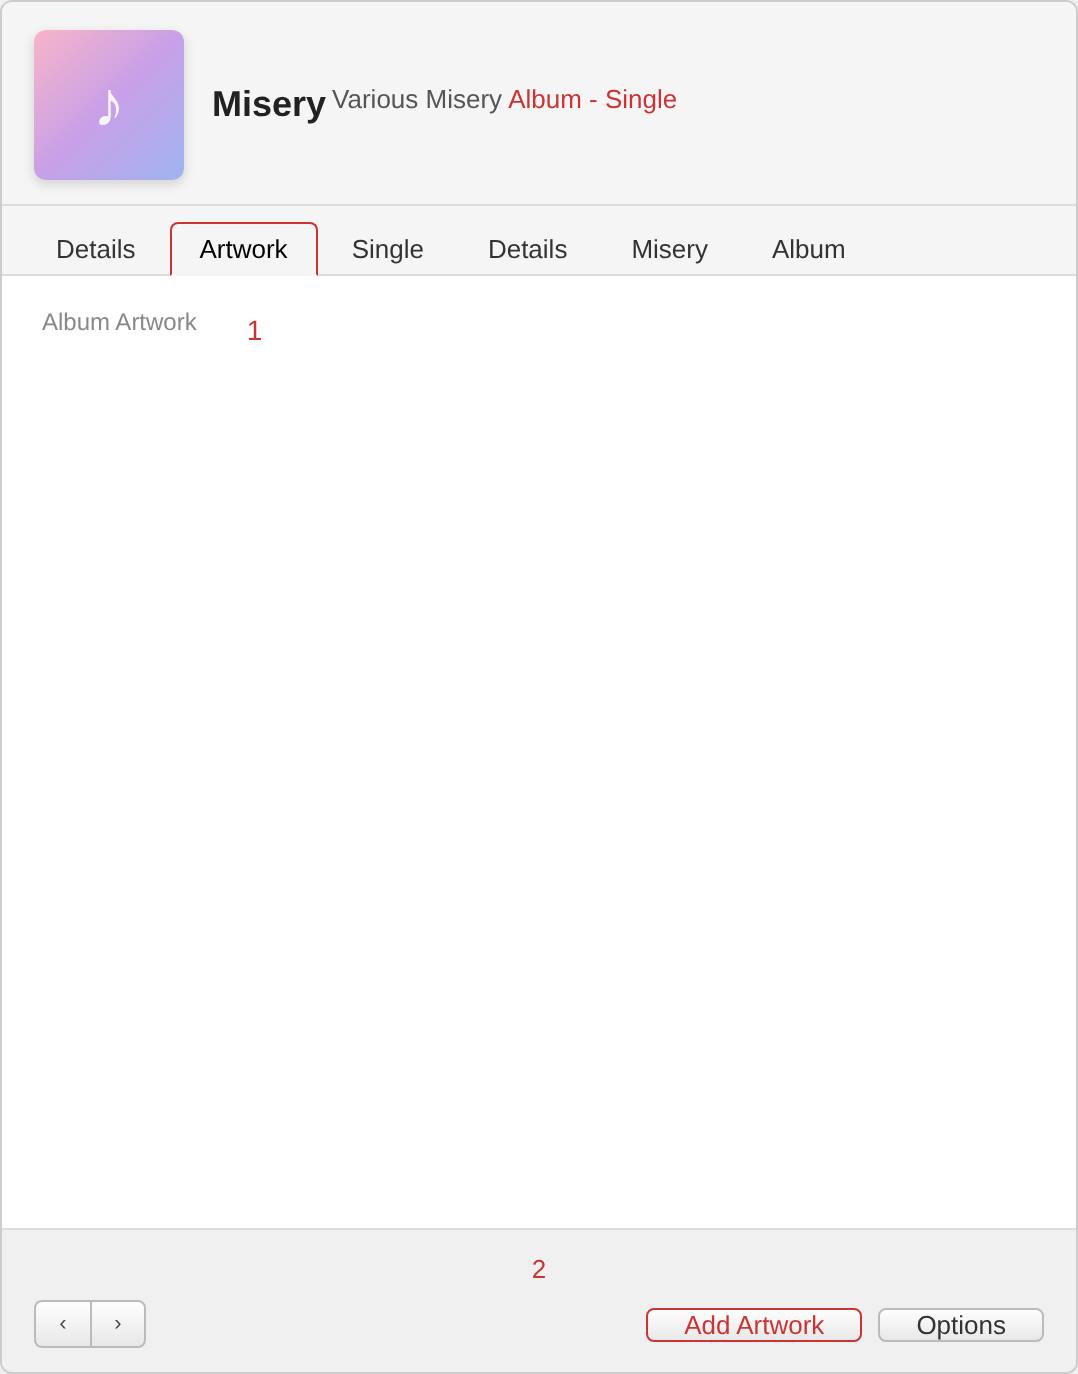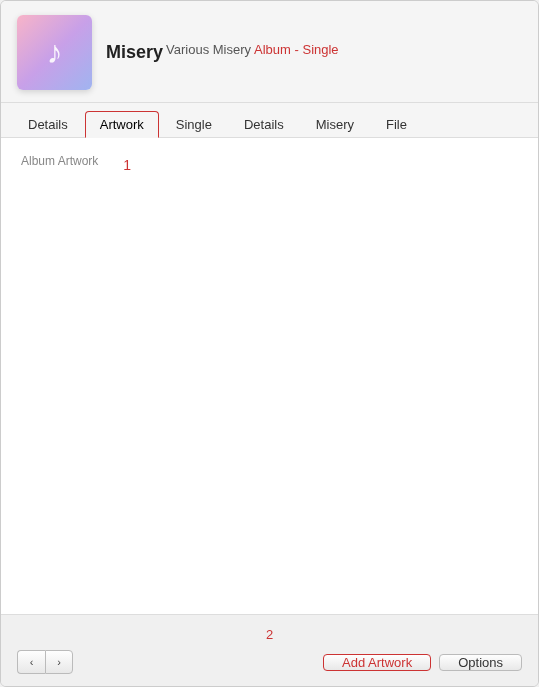--- a/index.html
+++ b/index.html
@@ -219,21 +219,21 @@
       <span class="track-album">Album - Single</span>
     </div>
   </div>
 
   <div class="tabs">
     <button class="tab">Details</button>
     <button class="tab active">Artwork</button>
     <button class="tab">Single</button>
     <button class="tab">Details</button>
     <button class="tab">Misery</button>
-    <button class="tab">File</button>
+    <button class="tab">Album</button>
   </div>
 
   <div class="content">
     <div class="artwork-row">
       <span class="section-label">Album Artwork</span>
       <span class="artwork-count">1</span>
     </div>
   </div>
 
   <div class="footer">

